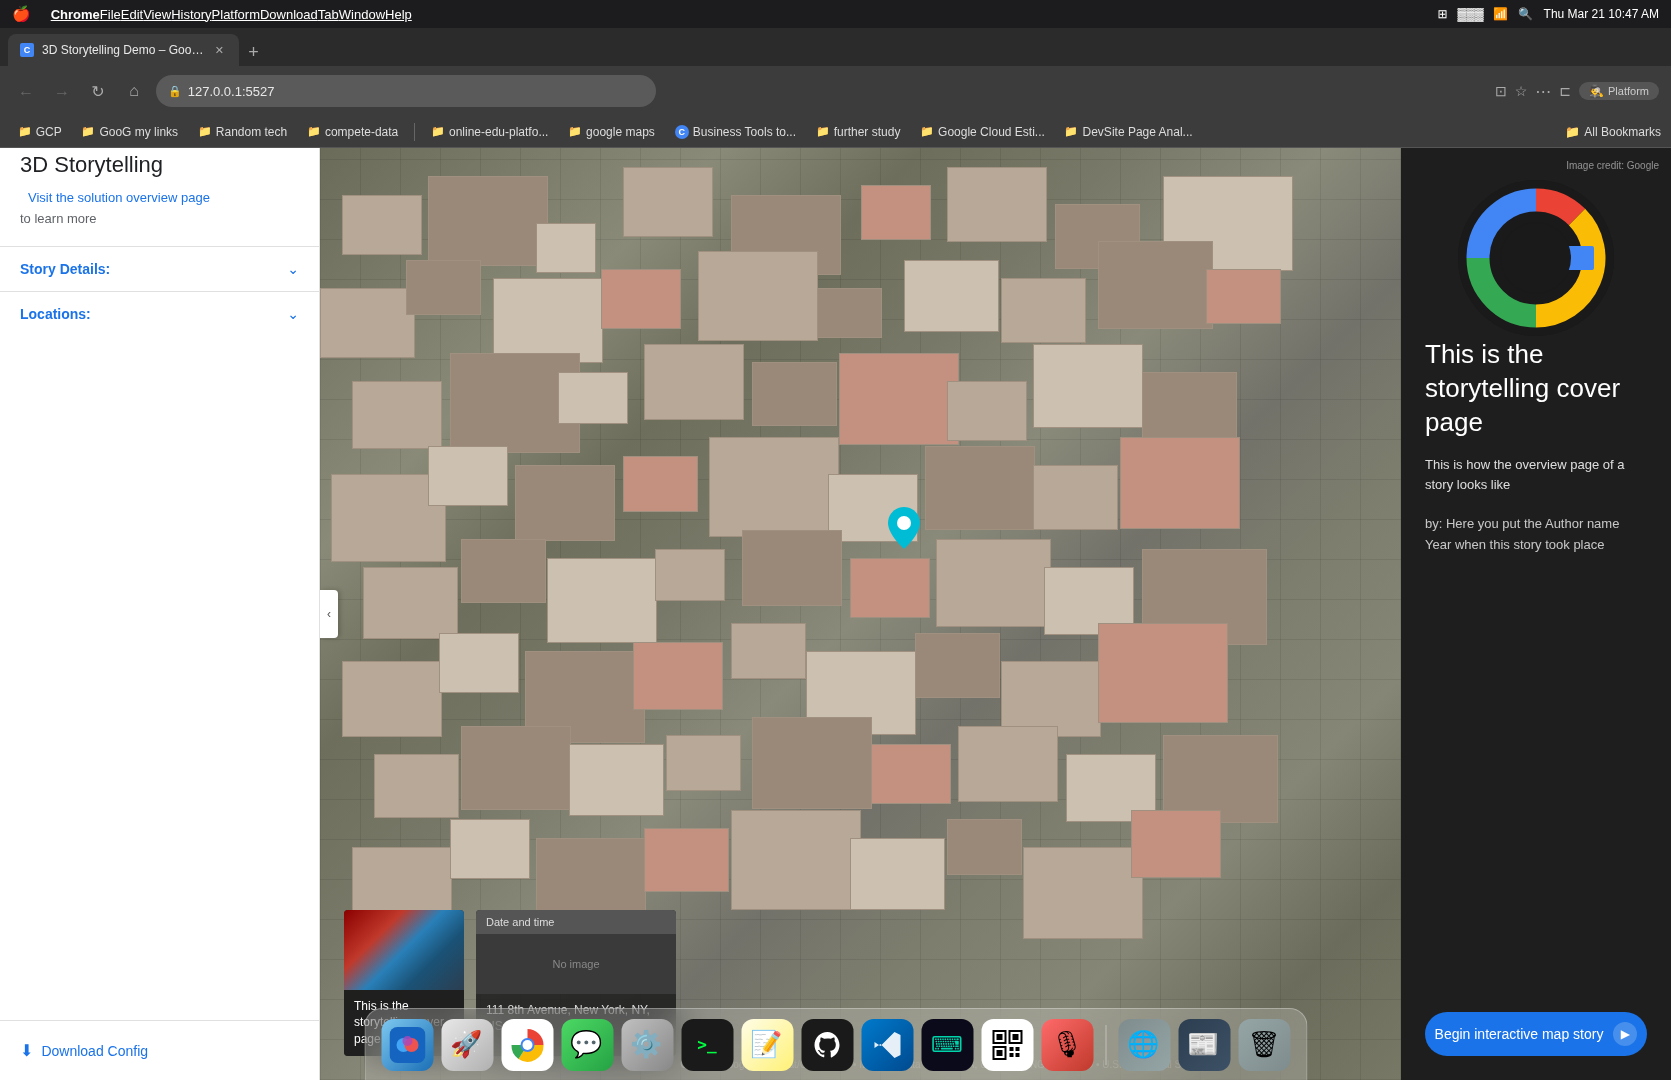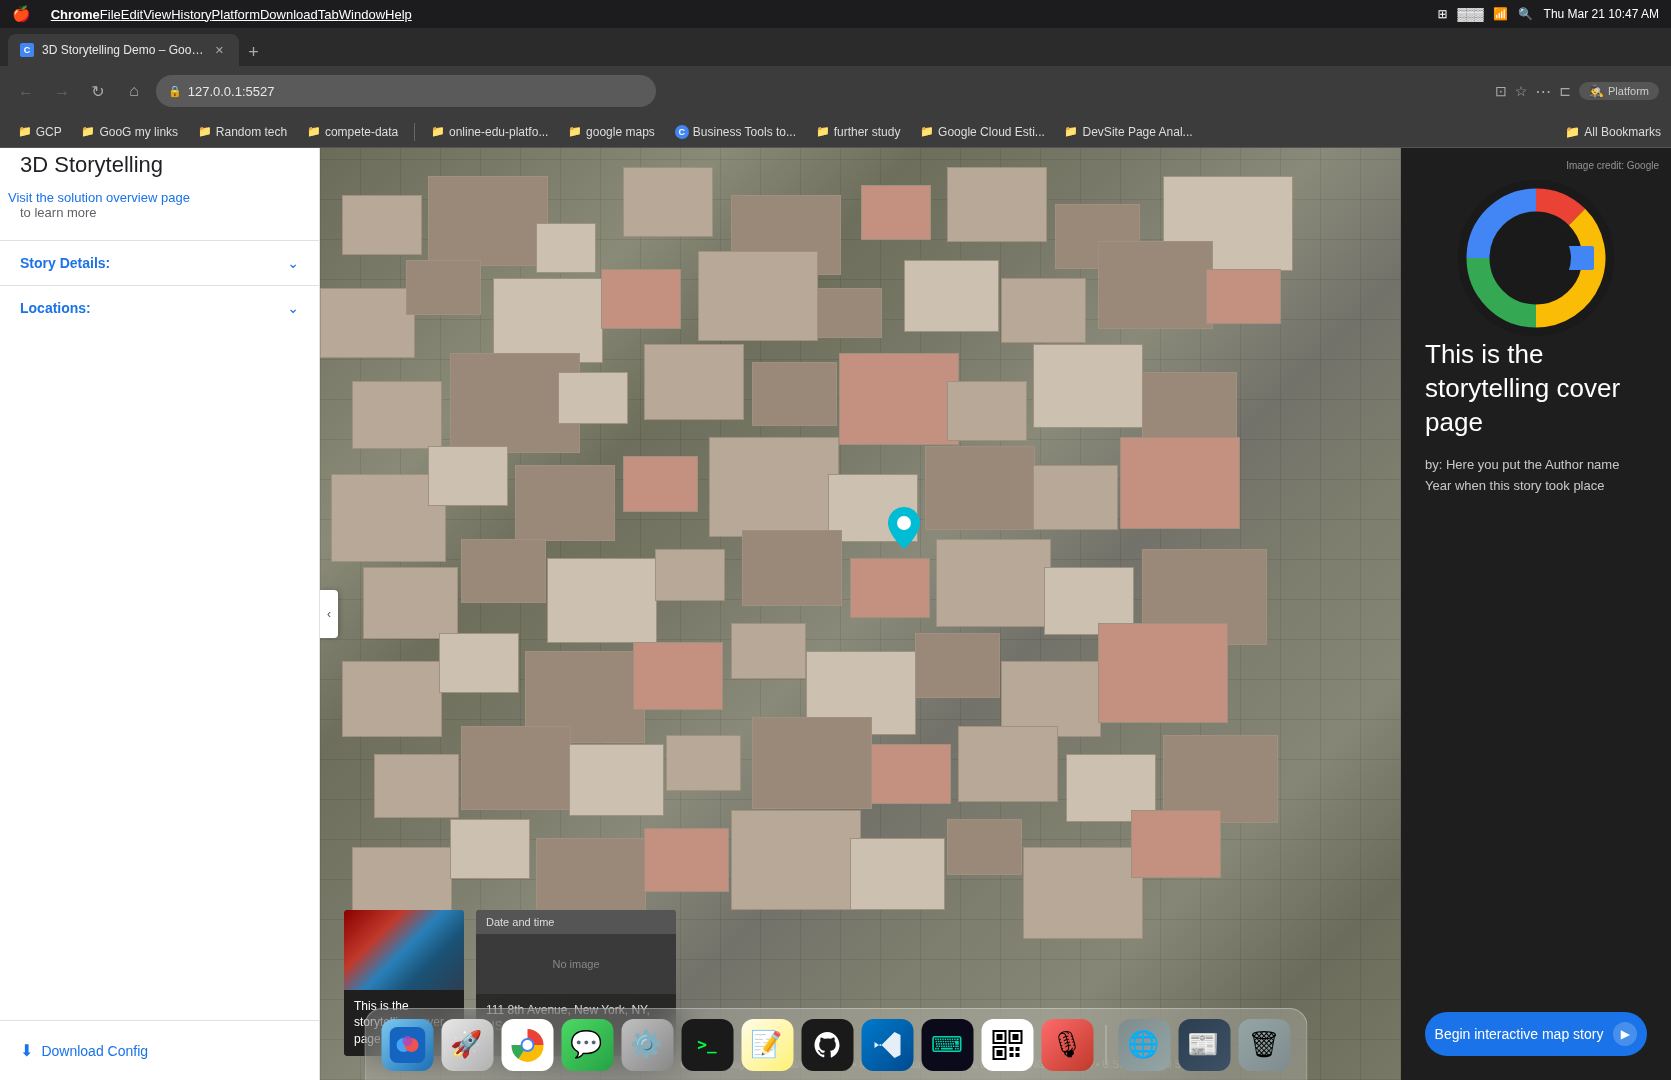--- a/index.html
+++ b/index.html
@@ -138,26 +138,26 @@
       gap: 10px;
     }
     .sidebar-subtitle {
       padding: 4px 20px 0;
       font-size: 22px;
       font-weight: 500;
       color: #202124;
       margin-bottom: 12px;
     }
     .sidebar-link {
-      padding: 0 8px;
+      padding: 0 28px;
       color: #1a73e8;
       font-size: 13px;
       text-decoration: none;
       display: block;
-      margin-bottom: 0;
+      margin-bottom: 6px;
     }
     .sidebar-learn-more {
       padding: 0 20px;
       font-size: 13px;
       color: #5f6368;
       margin-bottom: 20px;
     }
     .sidebar-section {
       border-top: 1px solid #e0e0e0;
       padding: 14px 20px;
@@ -735,20 +735,21 @@
       <circle cx="80" cy="80" r="36" fill="#1a1a1a"></circle>
 
       <rect x="80" y="68" width="58" height="24" fill="#4285F4" rx="2"></rect>
 
       <circle cx="80" cy="80" r="35" fill="#1a1a1a"></circle>
     </svg>
 
     <span class="story-image-credit">Image credit: Google</span>
 
     <div class="story-title">This is the storytelling cover page</div>
+    <div class="story-description">This is how the overview page of a story looks like</div>
     <div class="story-author">
       <span style="white-space:pre-line;">by: Here you put the Author name
 Year when this story took place</span>
     </div>
 
     <button class="begin-story-btn">
       <span>Begin interactive map story</span>
       <div class="begin-btn-arrow">▶</div>
     </button>
   </div>

